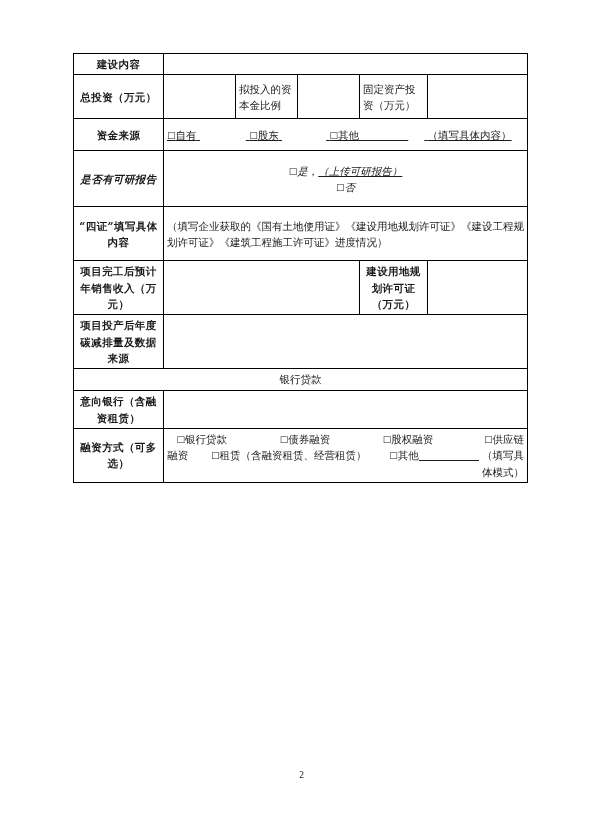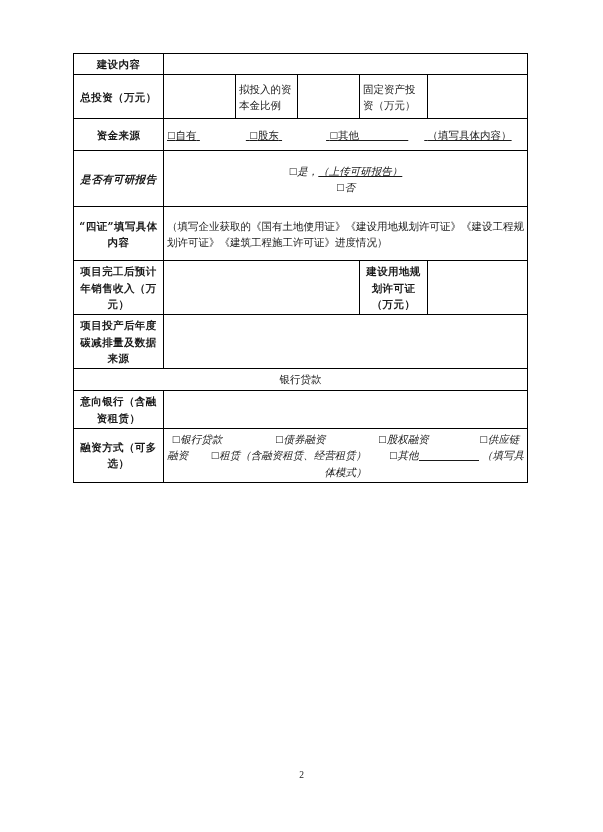--- a/index.html
+++ b/index.html
@@ -112,24 +112,23 @@
   .stack-line { display: block; }
 
   .note-para {
     text-align: left;
     line-height: 1.6;
     padding: 3px 6px;
     font-size: 10.5px;
   }
 
   .multi {
-    text-align: center;
+    text-align: right;
     line-height: 1.62;
     padding: 3px 4px 4px 4px;
-    font-style: italic;
   }
 
   .pagenum {
     position: absolute;
     left: 0;
     top: 770px;
     width: 603px;
     text-align: center;
     font-size: 9.5px;
     color: #222222;

